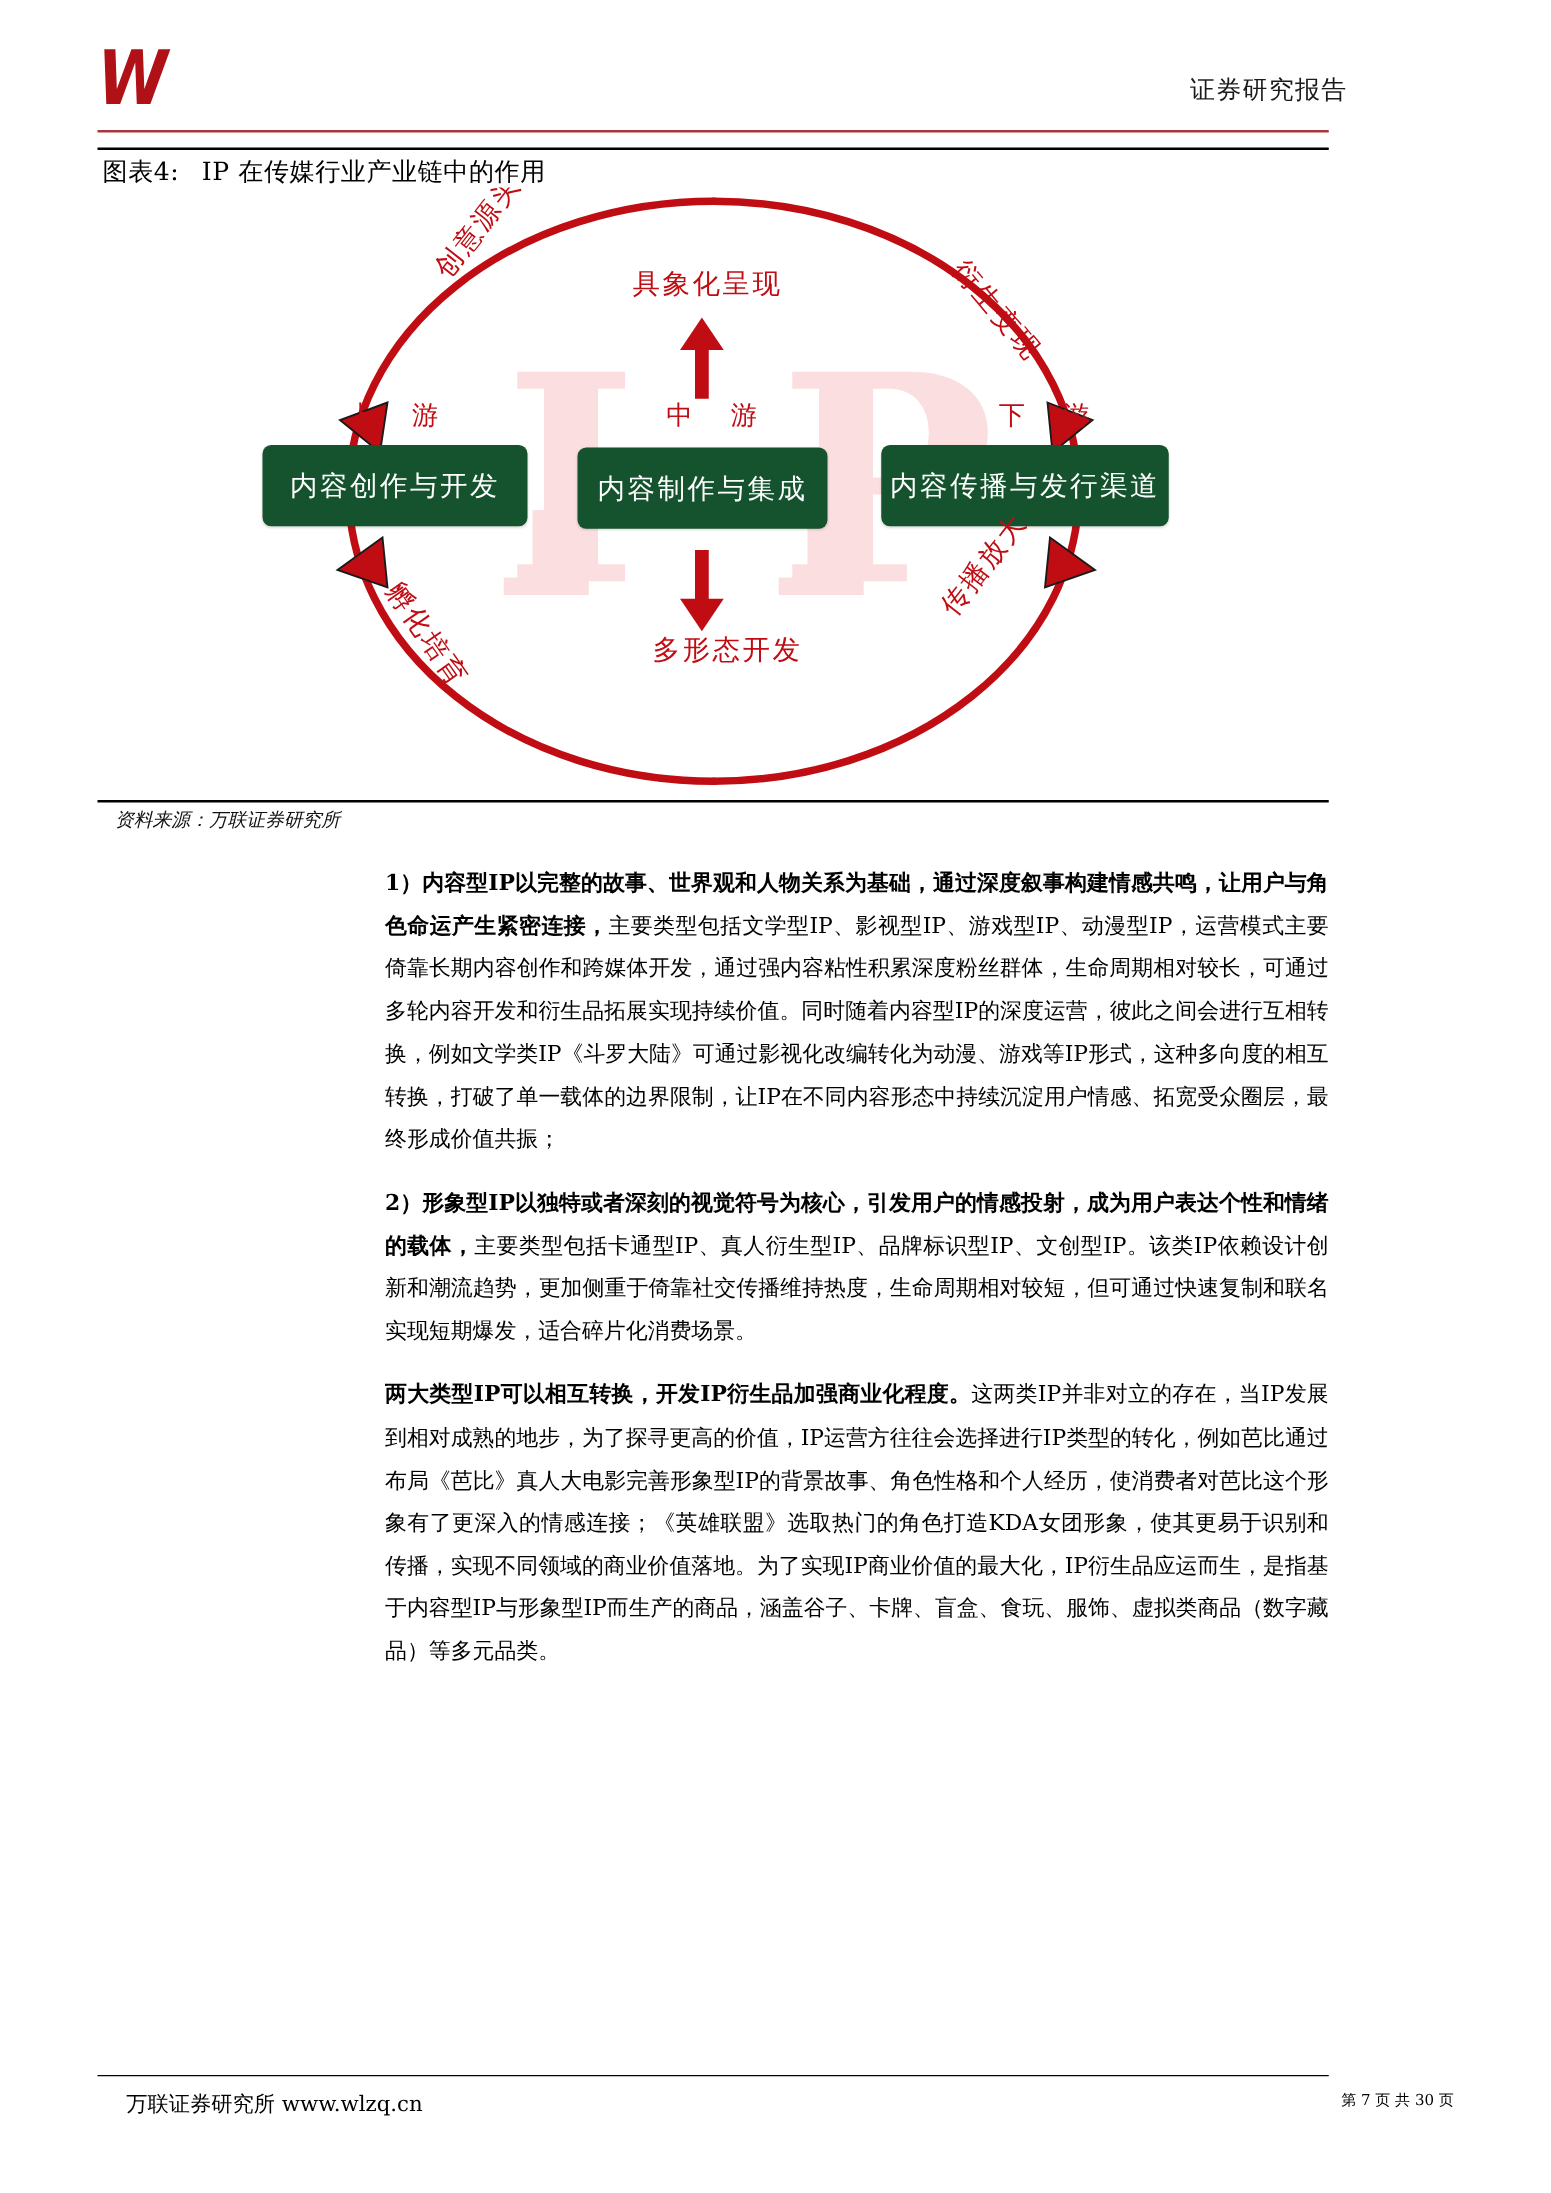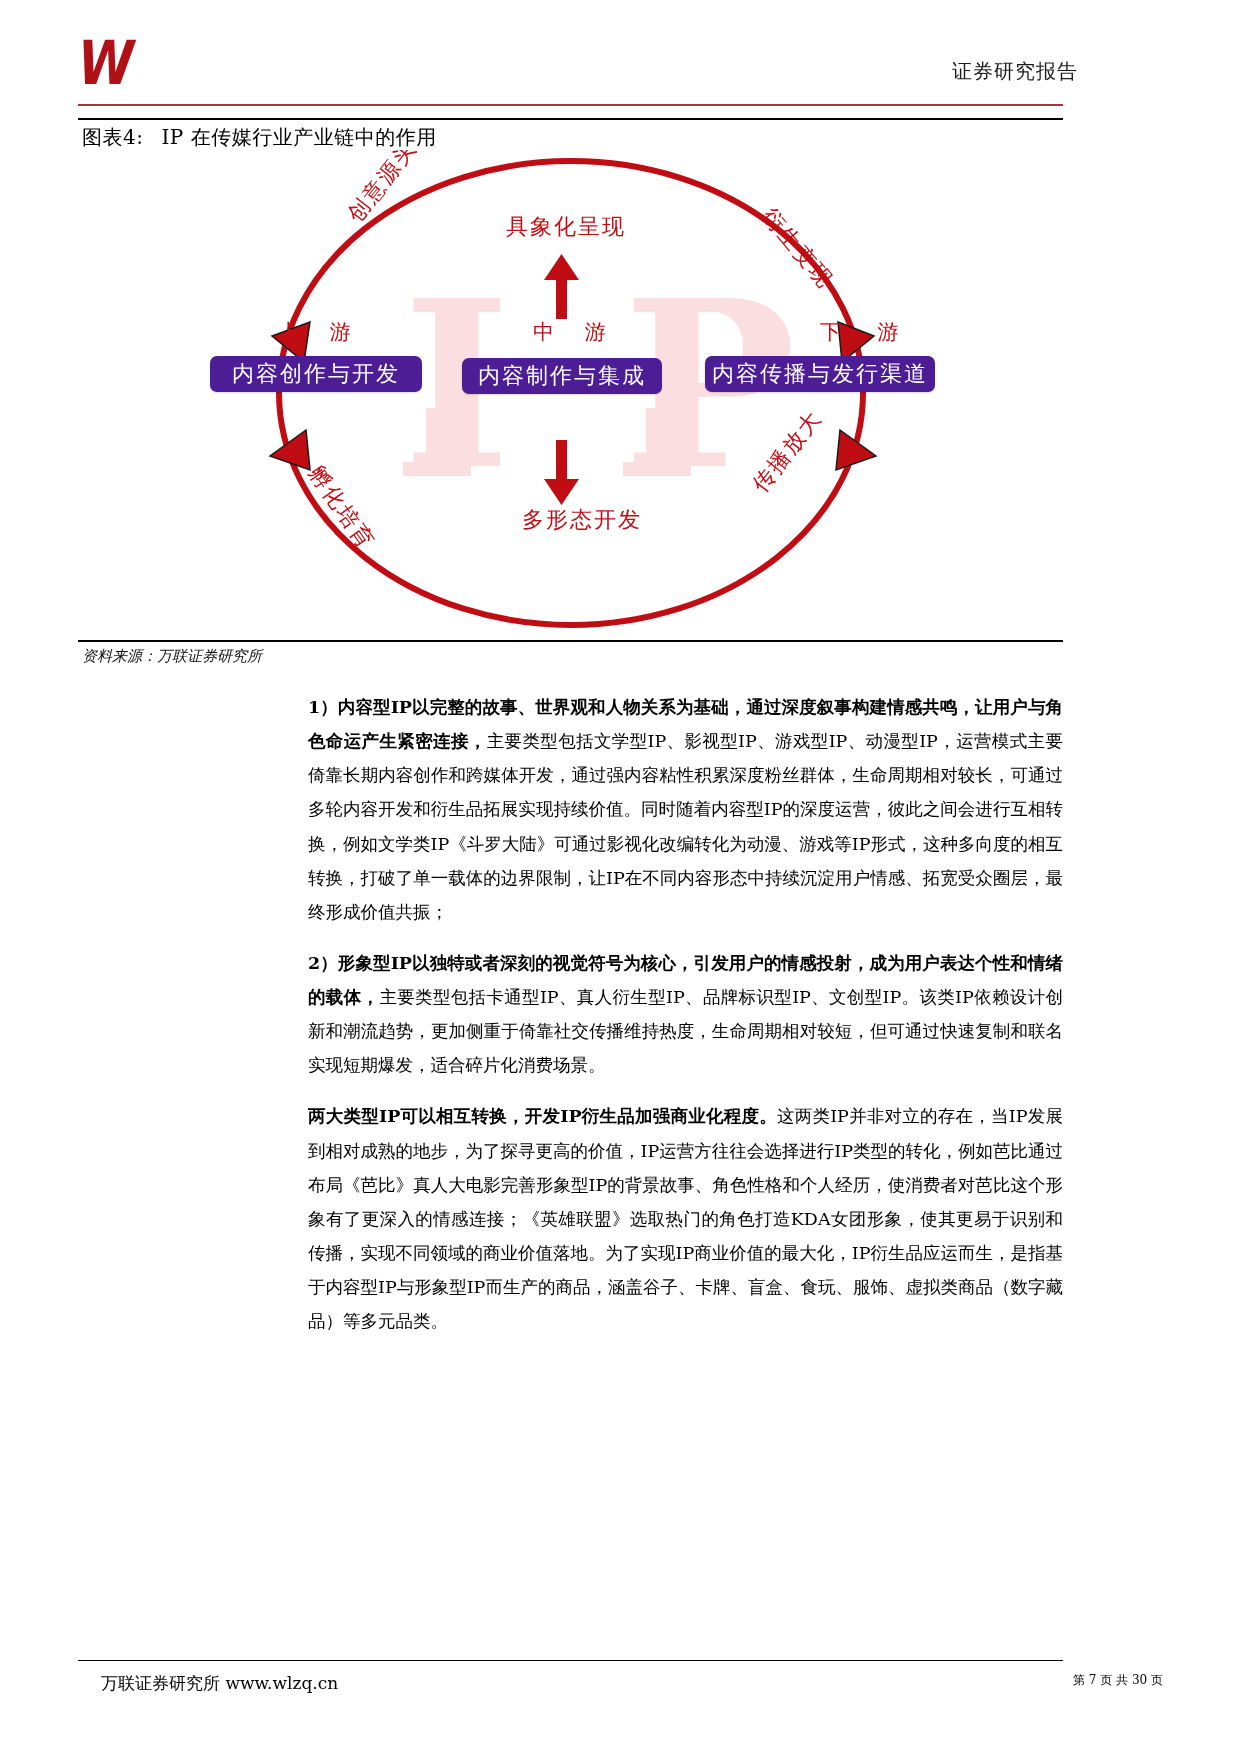--- a/index.html
+++ b/index.html
@@ -53,57 +53,57 @@
   .fig-area {
     position:absolute; left:78px; top:150px; width:985px; height:485px;
     overflow:hidden;
   }
 
   .fig-rule-bottom {
     position:absolute; left:78px; top:640px; width:985px; height:0;
     border-top:2.5px solid #000;
   }
   .fig-source {
-    position:absolute; left:82px; top:647px;
+    position:absolute; left:92px; top:647px;
     font-size:15px; font-style:italic; color:#111;
     font-family:"DejaVu Serif", serif;
   }
 
   
   .diagram { position:absolute; left:0; top:0; width:985px; height:485px; }
   .diagram svg { position:absolute; left:0; top:0; }
 
   .wm {
     position:absolute; color:#fbdfe0;
     font-family:"DejaVu Serif", serif;
     font-weight:bold; font-size:230px; line-height:1;
     user-select:none;
   }
   .wm-i { left:325px; top:120px; }
   .wm-p { left:545px; top:120px; }
 
   .box {
-    position:absolute; height:36px;
-    background:#4c1d95; border-radius:7px;
+    position:absolute; height:65px;
+    background:#14532d; border-radius:7px;
     display:flex; align-items:center; justify-content:center;
     color:#ffffff; font-size:22px; letter-spacing:2px;
     font-family:"DejaVu Serif", serif;
     box-shadow:0 1px 2px rgba(0,0,0,0.15);
   }
   .box1 { left:132px; top:206px; width:212px; }
   .box2 { left:384px; top:208px; width:200px; }
   .box3 { left:627px; top:206px; width:230px; }
 
   .stage {
     position:absolute; color:#c00d13; font-size:21px;
     font-family:"DejaVu Serif", serif; letter-spacing:12px;
   }
   .stage1 { left:200px; top:168px; }
   .stage2 { left:455px; top:168px; }
-  .stage3 { left:742px; top:168px;font-family:Liberation Mono, monospace; }
+  .stage3 { left:721px; top:168px; }
 
   .lab {
     position:absolute; color:#c00d13; font-size:22px;
     font-family:"DejaVu Serif", serif; letter-spacing:2px; white-space:nowrap;
   }
   .lab-top     { left:428px; top:62px; }
   .lab-bottom  { left:444px; top:355px; }
   .lab-ul { left:263px; top:60px;  transform:rotate(-52deg); transform-origin:left top; }
   .lab-ur { left:700px; top:52px;  transform:rotate(50deg);  transform-origin:left top; }
   .lab-bl { left:248px; top:310px; transform:rotate(55deg);  transform-origin:left top; }

